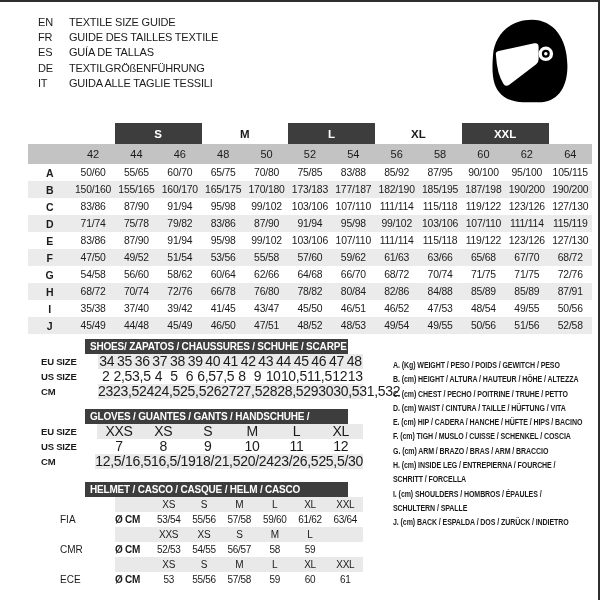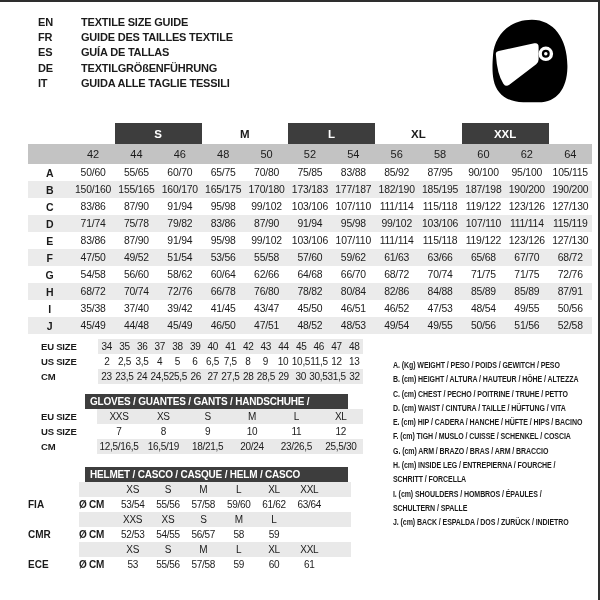--- a/index.html
+++ b/index.html
@@ -2,21 +2,21 @@
 <html><head>
 <meta charset="utf-8">
 <style>
   html,body{margin:0;padding:0;background:#fff;}
   body{width:600px;height:600px;font-family:"Liberation Sans",sans-serif;color:#1b1b1b;}
   .page{position:relative;width:600px;height:600px;box-sizing:border-box;
         border-top:2px solid #2e2e2e;border-right:2px solid #2e2e2e;overflow:hidden;background:#fff;}
 
   
   .langs{position:absolute;left:38px;top:13px;}
-  .lang-row{display:flex;font-weight:700;font-size:11px;line-height:15.2px;letter-spacing:-0.2px;gap:12px;}
+  .lang-row{display:flex;font-weight:400;font-size:11px;line-height:15.2px;letter-spacing:-0.2px;}
   .lang-code{width:31px;}
 
   
   .helmet-svg{position:absolute;left:476px;top:11px;width:106px;height:96px;}
 
   
   table.main{position:absolute;left:28px;top:121px;width:564px;border-collapse:collapse;
              table-layout:fixed;text-align:center;}
   table.main th,table.main td{padding:0;white-space:nowrap;overflow:visible;}
   tr.bands th{height:21px;font-size:11.5px;font-weight:700;}
@@ -26,29 +26,29 @@
   table.main tbody th{font-weight:700;font-size:10.5px;height:17px;}
   table.main tbody td{font-weight:400;font-size:10.4px;height:17px;letter-spacing:-0.2px;}
   tr.striped{background:#ebebeb;}
 
   
   .bottom-left{position:absolute;left:28px;top:337px;width:335px;}
   .band{margin-left:57px;width:258px;height:15px;background:#3d3d3d;color:#fff;
         font-weight:700;font-size:10px;line-height:15px;padding-left:5px;letter-spacing:-0.2px;}
   .srow{display:flex;align-items:center;height:15px;}
   .srow .lbl{width:57px;font-weight:700;font-size:9.5px;letter-spacing:-0.2px;padding-left:13px;}
-  .vals{display:grid;height:15px;line-height:15px;text-align:center;font-size:10px;letter-spacing:-0.3px;}
+  .vals{display:grid;height:15px;line-height:15px;text-align:center;font-size:14px;letter-spacing:-0.3px;}
   .shoes .vals{width:265px;grid-template-columns:repeat(15,1fr);}
   .gloves .vals{width:272px;grid-template-columns:repeat(6,1fr);}
   .striped-bg{background:#e9e9e9;}
   .gapA{height:10px;} .gapB{height:13px;}
 
   
   .hrow{display:flex;align-items:center;height:15px;font-size:10px;}
-  .hrow .lbl{width:51px;font-weight:700;font-size:10px;}
+  .hrow .lbl{width:61px;font-weight:400;font-size:10px;margin-left:32px;}
   .hband{display:flex;width:272px;height:15px;line-height:15px;}
   .hband .unit{width:36px;font-weight:700;letter-spacing:-0.3px;}
   .hband .hvals{display:grid;grid-template-columns:repeat(6,1fr);width:212px;text-align:center;letter-spacing:-0.3px;}
   .hband .fill{flex:1;}
 
   
   .legend{position:absolute;left:393px;top:356px;width:205px;}
   .legend .lline{font-weight:700;font-size:9px;line-height:14.3px;white-space:nowrap;
                  transform:scaleX(0.78);transform-origin:left center;letter-spacing:-0.1px;}
 </style>
@@ -265,20 +265,21 @@
           <td>49/55</td>
           <td>50/56</td>
           <td>51/56</td>
           <td>52/58</td>
         </tr>
       </tbody>
   </table>
 
   <div class="bottom-left">
     <section class="shoes" id="shoes-section">
+        <div class="band">SHOES/ ZAPATOS / CHAUSSURES / SCHUHE / SCARPE</div>
         <div class="srow">
           <span class="lbl">EU SIZE</span>
           <div class="vals striped-bg">
             <span>34</span>
             <span>35</span>
             <span>36</span>
             <span>37</span>
             <span>38</span>
             <span>39</span>
             <span>40</span>

